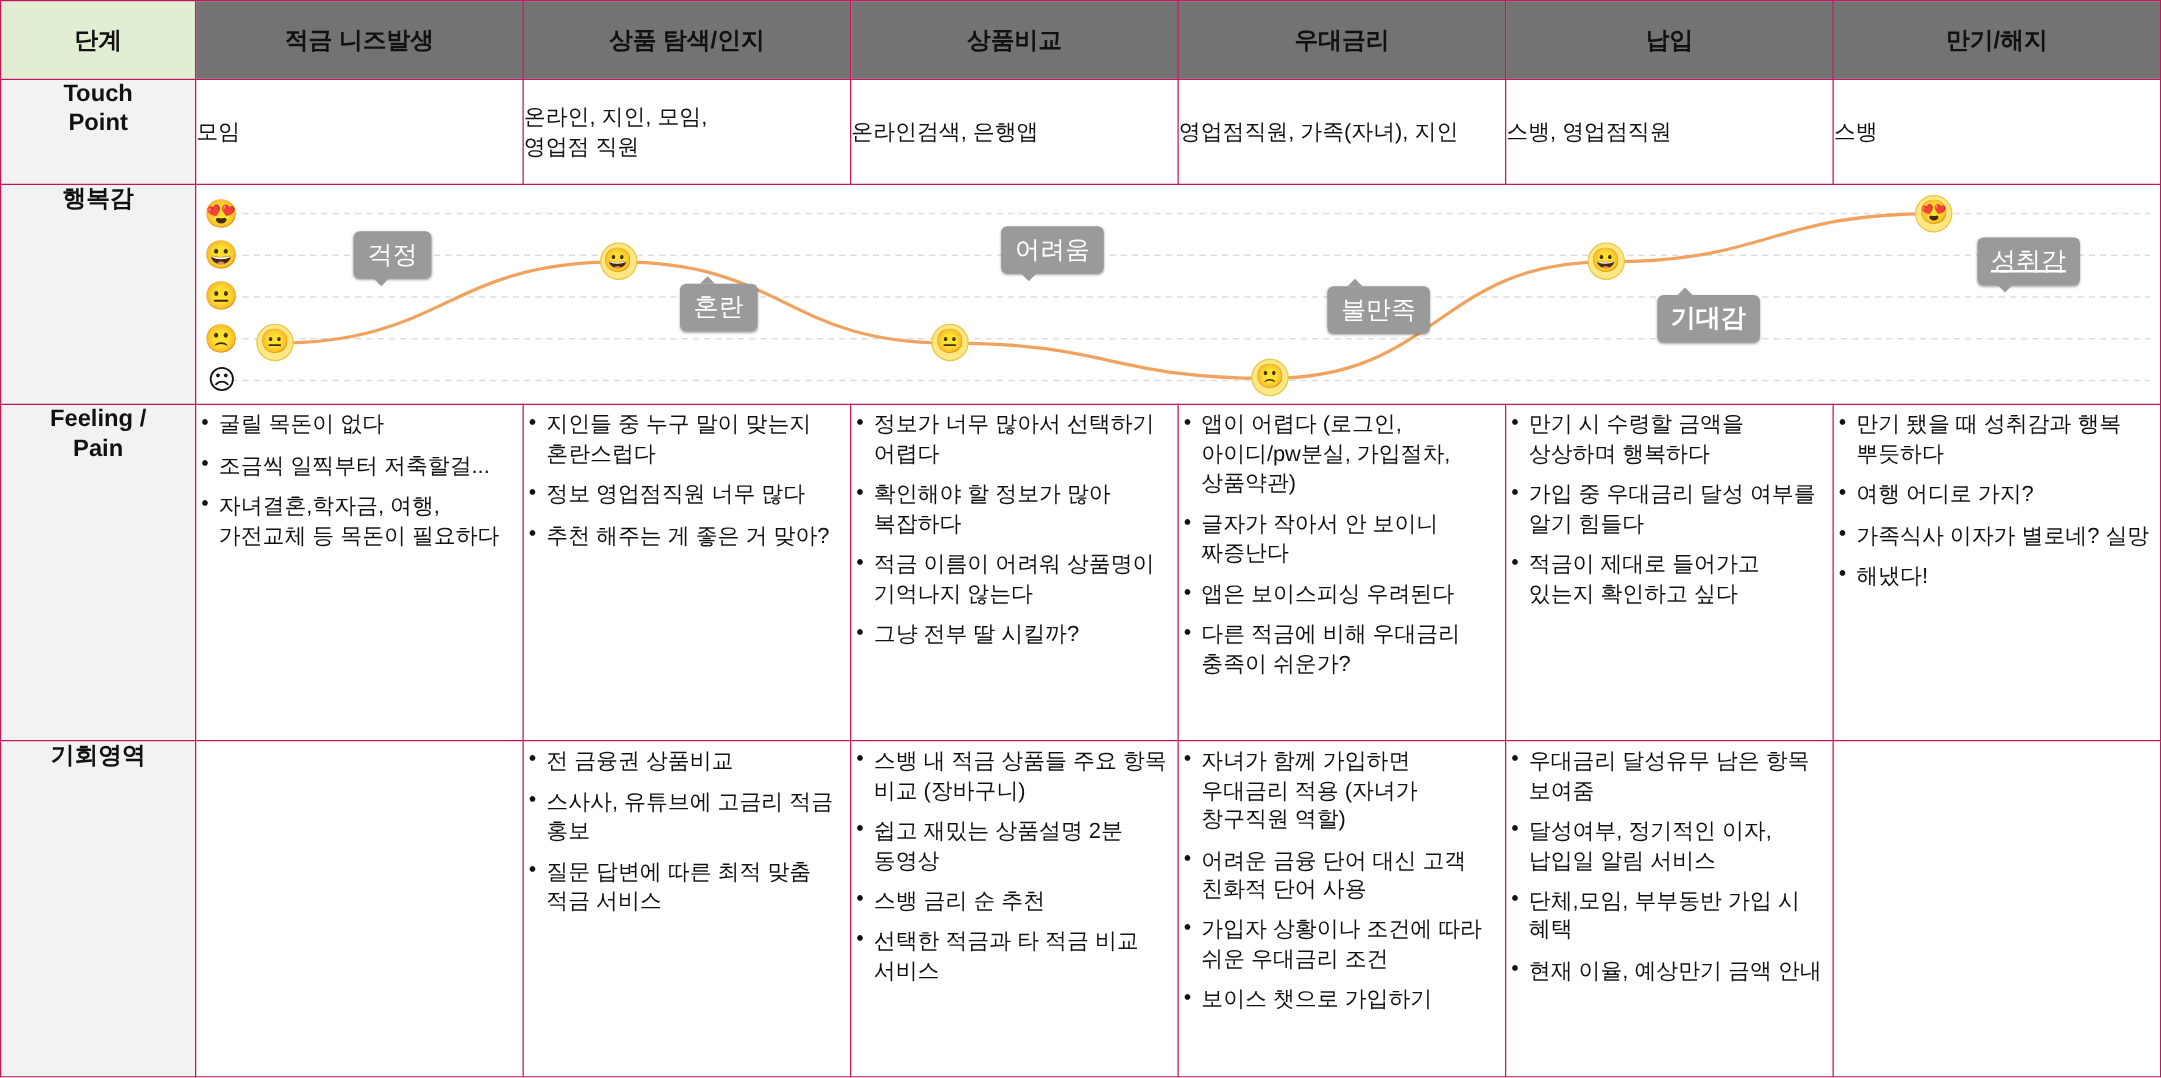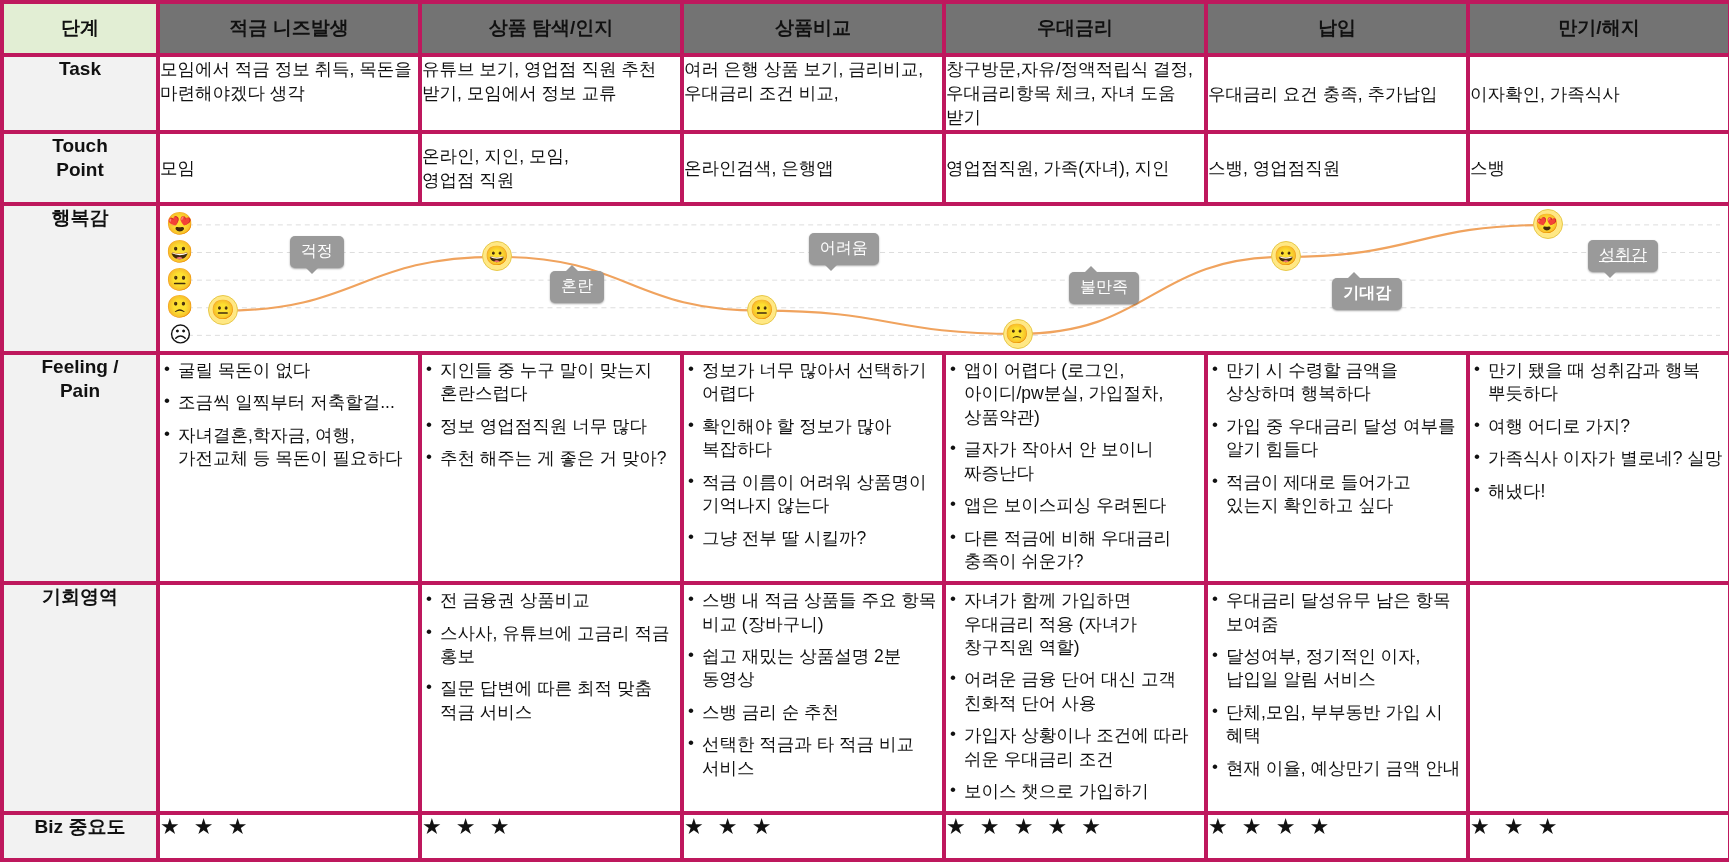--- a/index.html
+++ b/index.html
@@ -12,21 +12,21 @@
     color: #111;
     overflow: hidden;
   }
   .journey {
     width: 1729px;
     height: 862px;
     border-collapse: collapse;
     table-layout: fixed;
   }
   .journey td, .journey th {
-    border: 4px solid #be185d;
+    border: 1px solid #be185d;
     vertical-align: top;
     padding: 0;
   }
   
   col.c0 { width: 156px; }
   col.cx { width: 262px; }
 
   
   .hdr-row th {
     background: #737373;
@@ -107,21 +107,21 @@
     transform: translate(-50%, -50%);
     font-size: 22px;
     line-height: 1;
   }
   .tag {
     position: absolute;
     transform: translate(-50%, -50%);
     background: #9a9a9a;
     color: #fff;
     border-radius: 5px;
-    font-size: 16px;
+    font-size: 20px;
     padding: 5px 11px 6px;
     white-space: nowrap;
     box-shadow: 0 1px 2px rgba(0,0,0,.35);
     font-weight: normal;
   }
   .tag:after {
     content:"";
     position:absolute;
     left: 16px; bottom: -6px;
     width: 0; height: 0;
@@ -153,29 +153,20 @@
       <tr class="hdr-row">
     <th class="stage-label">단계</th>
     <th>적금 니즈발생</th>
     <th>상품 탐색/인지</th>
     <th>상품비교</th>
     <th>우대금리</th>
     <th>납입</th>
     <th>만기/해지</th>
   </tr>
 
-  <tr style="height:74px">
-    <td class="rowlabel">Task</td>
-    <td class="cell">모임에서 적금 정보 취득, 목돈을 마련해야겠다 생각</td>
-    <td class="cell">유튜브 보기, 영업점 직원 추천 받기, 모임에서 정보 교류</td>
-    <td class="cell">여러 은행 상품 보기, 금리비교, 우대금리 조건 비교,</td>
-    <td class="cell">창구방문,자유/정액적립식 결정, 우대금리항목 체크, 자녀 도움 받기</td>
-    <td class="cell mid">우대금리 요건 충족, 추가납입</td>
-    <td class="cell mid">이자확인, 가족식사</td>
-  </tr>
 
   <tr style="height:70px">
     <td class="rowlabel" style="white-space:pre-line">Touch
 Point</td>
     <td class="cell mid">모임</td>
     <td class="cell mid" style="white-space:pre-line">온라인, 지인, 모임,
 영업점 직원</td>
     <td class="cell mid">온라인검색, 은행앱</td>
     <td class="cell mid">영업점직원, 가족(자녀), 지인</td>
     <td class="cell mid">스뱅, 영업점직원</td>
@@ -307,23 +298,14 @@
             <li>달성여부, 정기적인 이자, 납입일 알림 서비스</li>
             <li>단체,모임, 부부동반 가입 시 혜택</li>
             <li>현재 이율, 예상만기 금액 안내</li>
           </ul>
         </td>
     <td class="cell">
           <ul class="blist"></ul>
         </td>
   </tr>
 
-  <tr style="height:46px">
-    <td class="rowlabel">Biz 중요도</td>
-    <td class="stars">★ ★ ★</td>
-    <td class="stars">★ ★ ★</td>
-    <td class="stars">★ ★ ★</td>
-    <td class="stars">★ ★ ★ ★ ★</td>
-    <td class="stars">★ ★ ★ ★</td>
-    <td class="stars">★ ★ ★</td>
-  </tr>
 </tbody>
   </table>
 
 </body></html>

